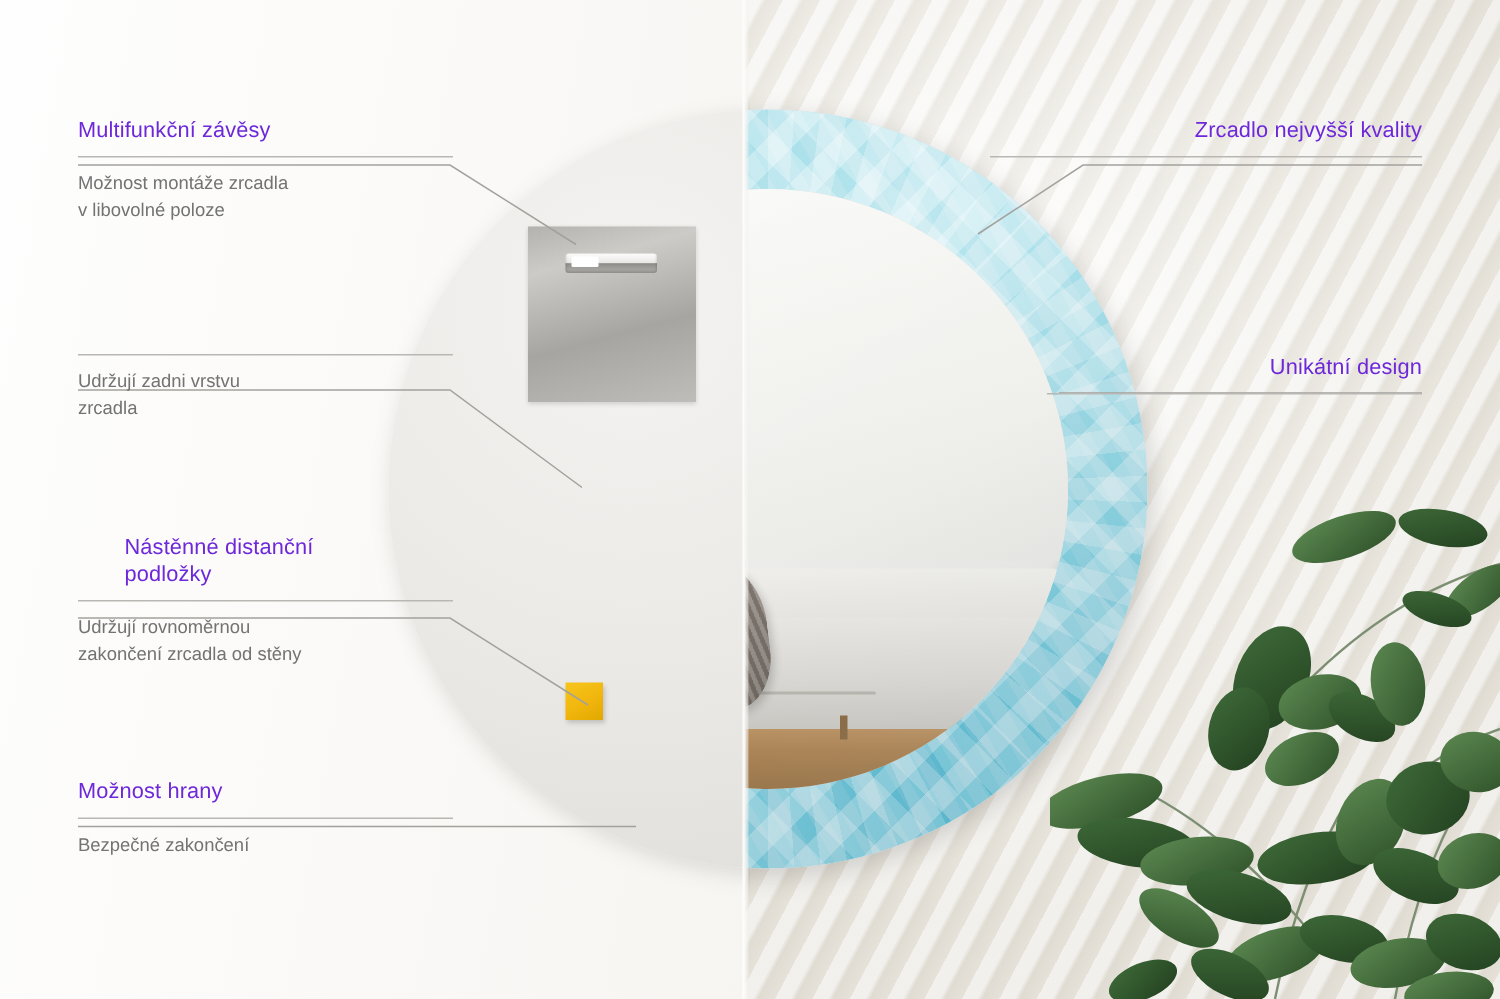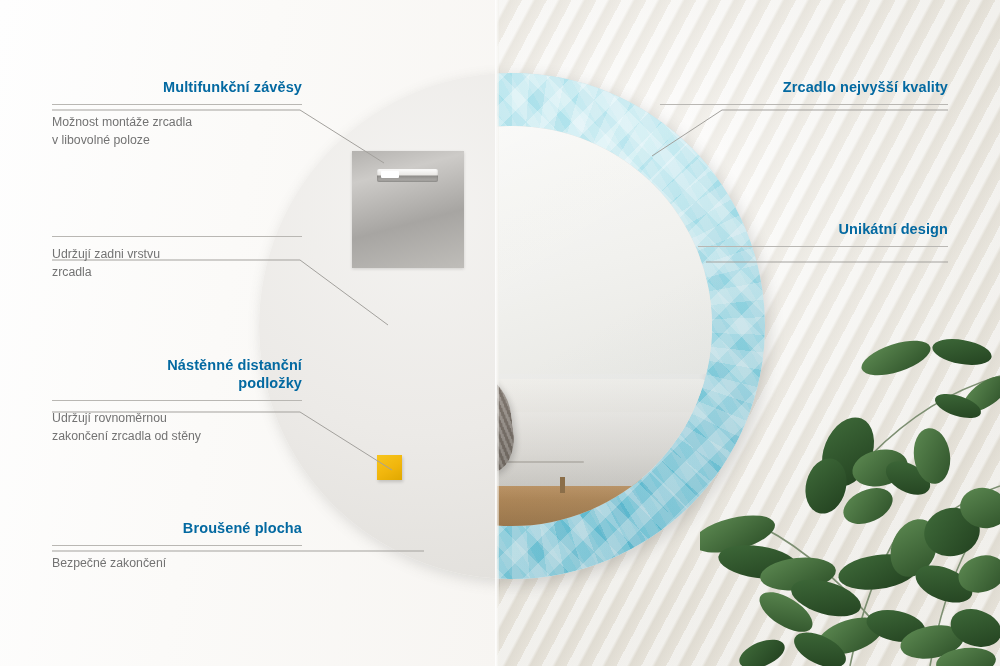--- a/index.html
+++ b/index.html
@@ -171,22 +171,22 @@
     background:linear-gradient(150deg,rgba(255,255,255,0.40) 0%,rgba(255,255,255,0.06) 34%,rgba(255,255,255,0.00) 58%,rgba(150,170,180,0.12) 100%);
     pointer-events:none;
   }
 
   
   .plant{position:absolute;right:0;bottom:0;width:300px;height:330px;}
 
   
   .callout{position:absolute;}
   .callout .c-title{
-    font-size:14.5px;font-weight:bold;color:#0369a1;letter-spacing:0.1px;
-    line-height:1.25;margin:0;text-align:right;
+    font-size:14.5px;font-weight:normal;color:#6d28d9;letter-spacing:0.1px;
+    line-height:1.25;margin:0;
   }
   .callout .c-rule{
     height:1px;background:#b9b7b3;margin:8px 0 9px 0;
   }
   .callout .c-desc{
     font-size:12.3px;color:#737373;line-height:1.45;margin:0;white-space:pre-line;
   }
   .callout.right{text-align:right;}
 
   
@@ -325,28 +325,28 @@
 
   <div class="callout" style="left:52px;top:356px;width:250px;">
     <div class="c-title" style="white-space:pre-line;margin-left:31px;">Nástěnné distanční
 podložky</div>
     <div class="c-rule"></div>
     <div class="c-desc">Udržují rovnoměrnou
 zakončení zrcadla od stěny</div>
   </div>
 
   <div class="callout" style="left:52px;top:519px;width:250px;">
-    <div class="c-title">Broušené plocha</div>
+    <div class="c-title">Možnost hrany</div>
     <div class="c-rule"></div>
     <div class="c-desc">Bezpečné zakončení</div>
   </div>
 
   <div class="callout right" style="left:660px;top:78px;width:288px;">
     <div class="c-title">Zrcadlo nejvyšší kvality</div>
     <div class="c-rule"></div>
   </div>
 
-  <div class="callout right" style="left:698px;top:220px;width:250px;">
+  <div class="callout right" style="left:698px;top:236px;width:250px;">
     <div class="c-title">Unikátní design</div>
     <div class="c-rule"></div>
   </div>
 
 </div>
 
 </body></html>

